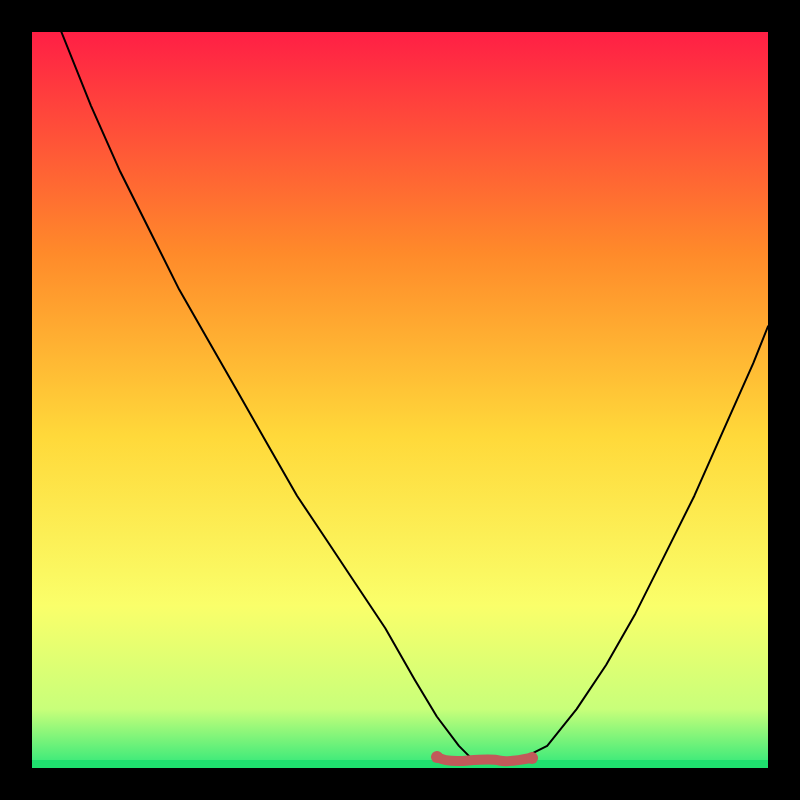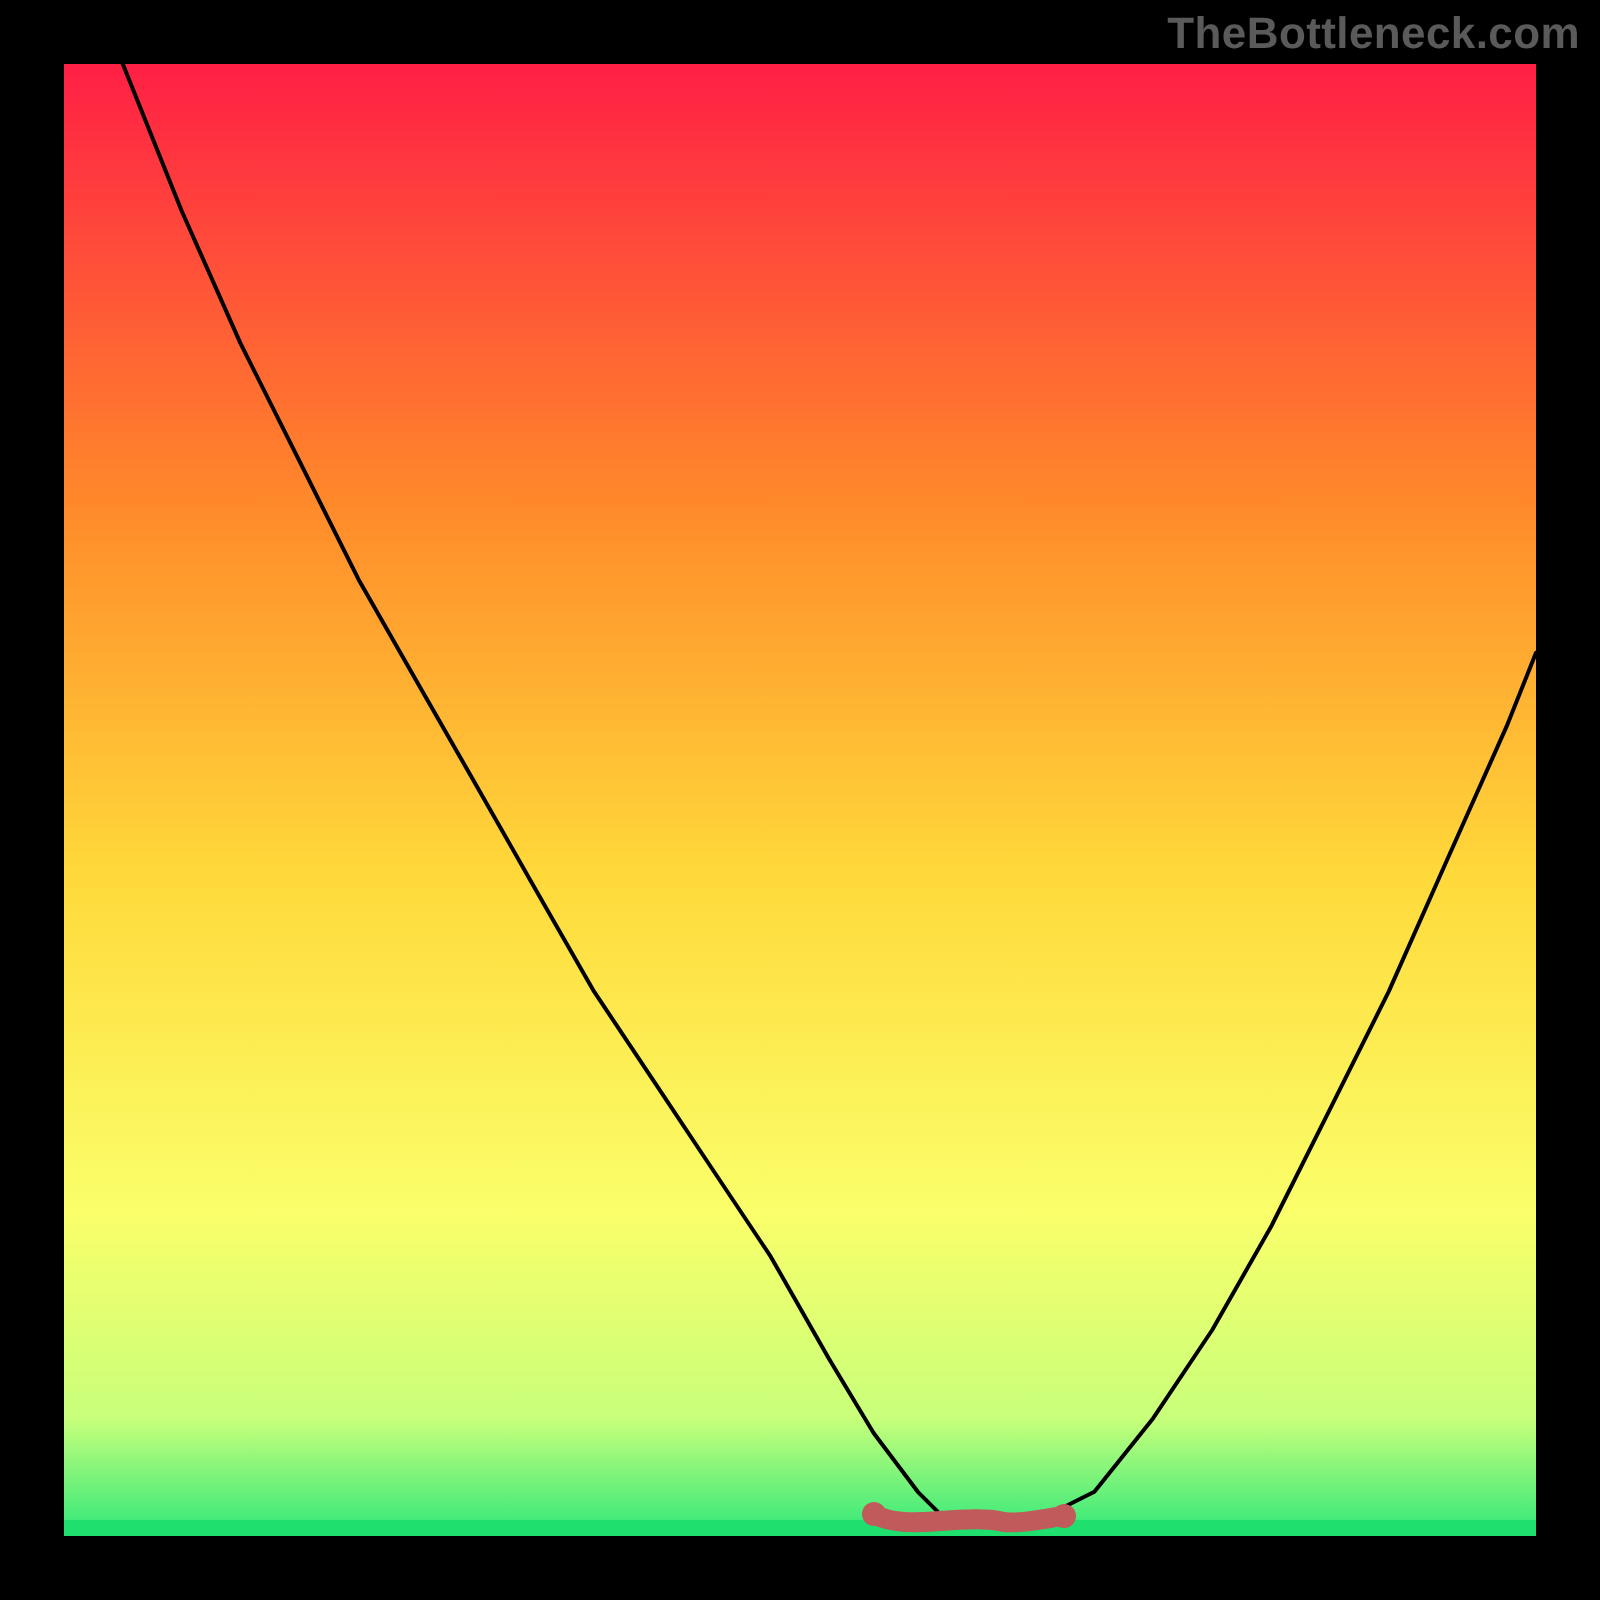--- a/index.html
+++ b/index.html
@@ -63,21 +63,20 @@
     border-radius: 50%;
     background: #c15a5a;
     z-index: 3;
   }
 </style>
 </head>
 <body>
 
 <div class="frame">
 
-  <div class="watermark">TheBottleneck.com</div>
 
   <div class="plot">
 
     <div class="grad">
       <svg viewBox="0 0 736 736" preserveAspectRatio="none">
         <defs>
           <linearGradient id="bg" x1="0" y1="0" x2="0" y2="1">
             <stop offset="0" stop-color="#ff1f45"></stop>
             <stop offset="0.30" stop-color="#ff8a2a"></stop>
             <stop offset="0.55" stop-color="#ffd93a"></stop>

